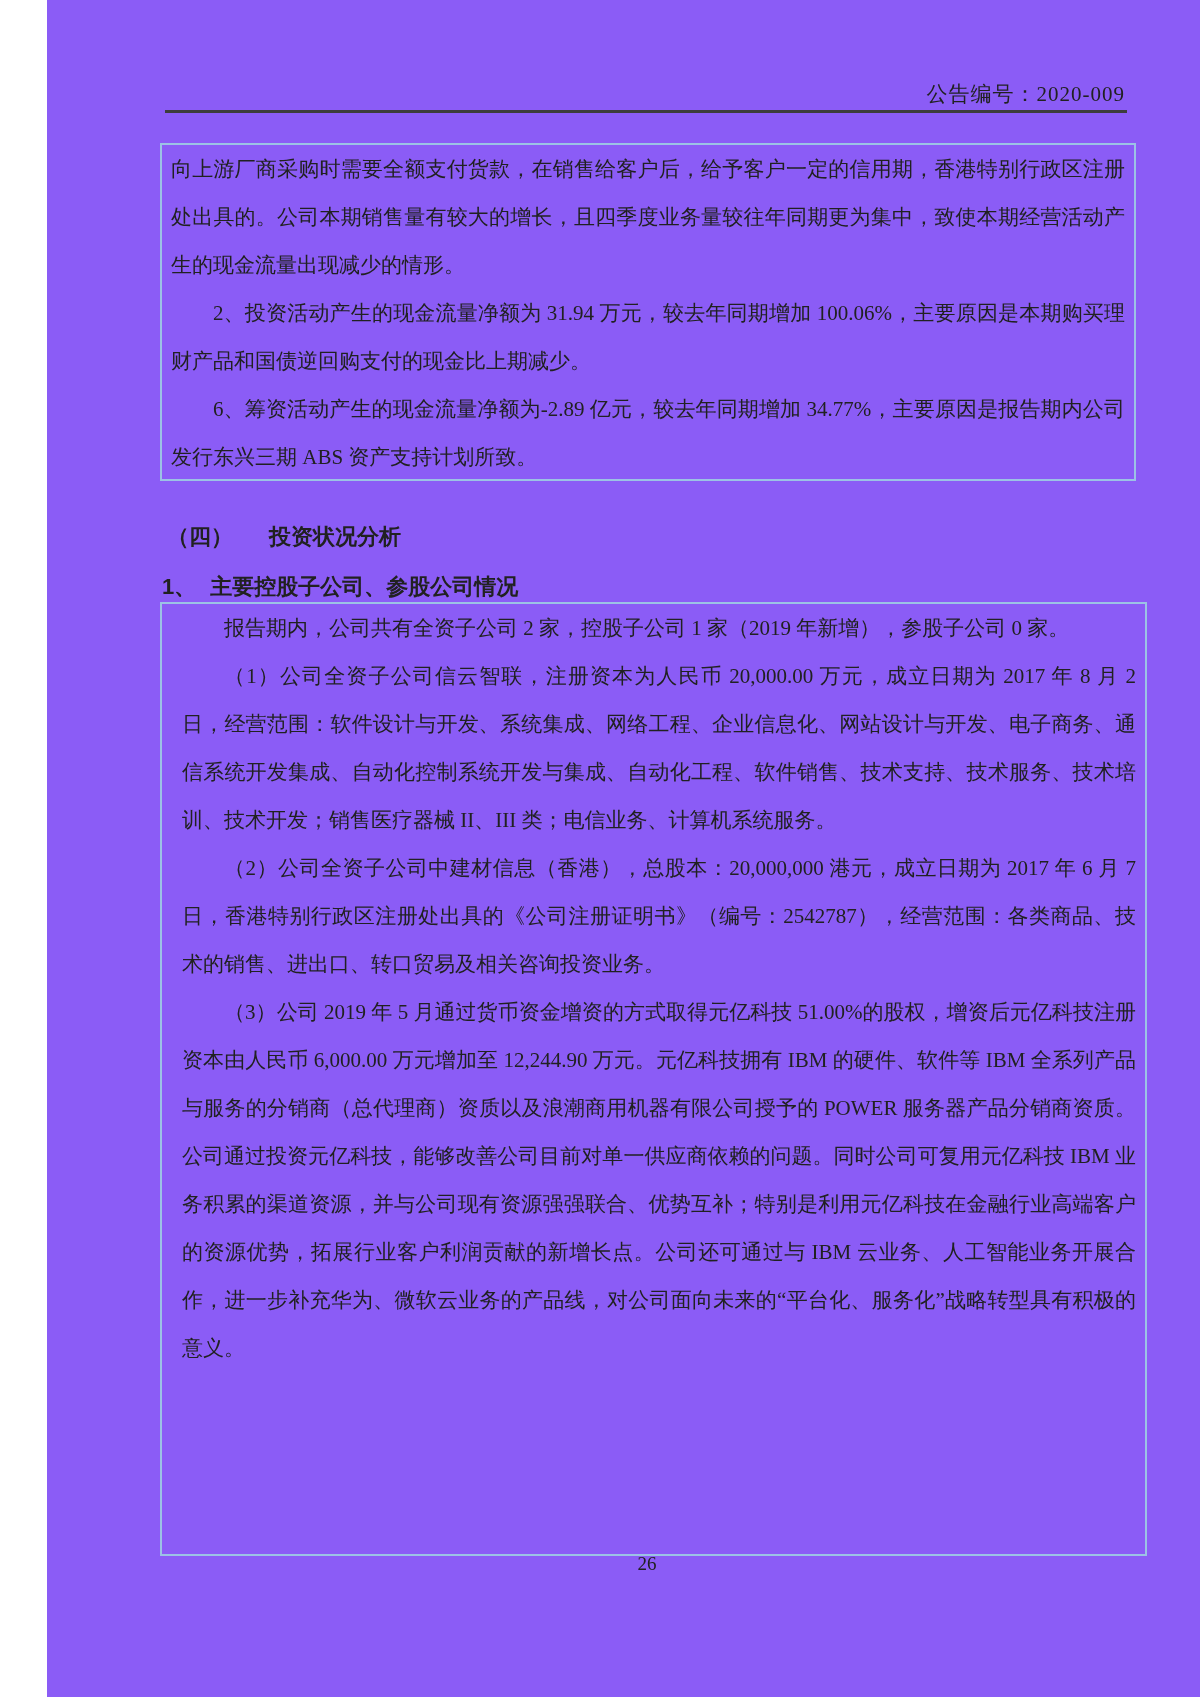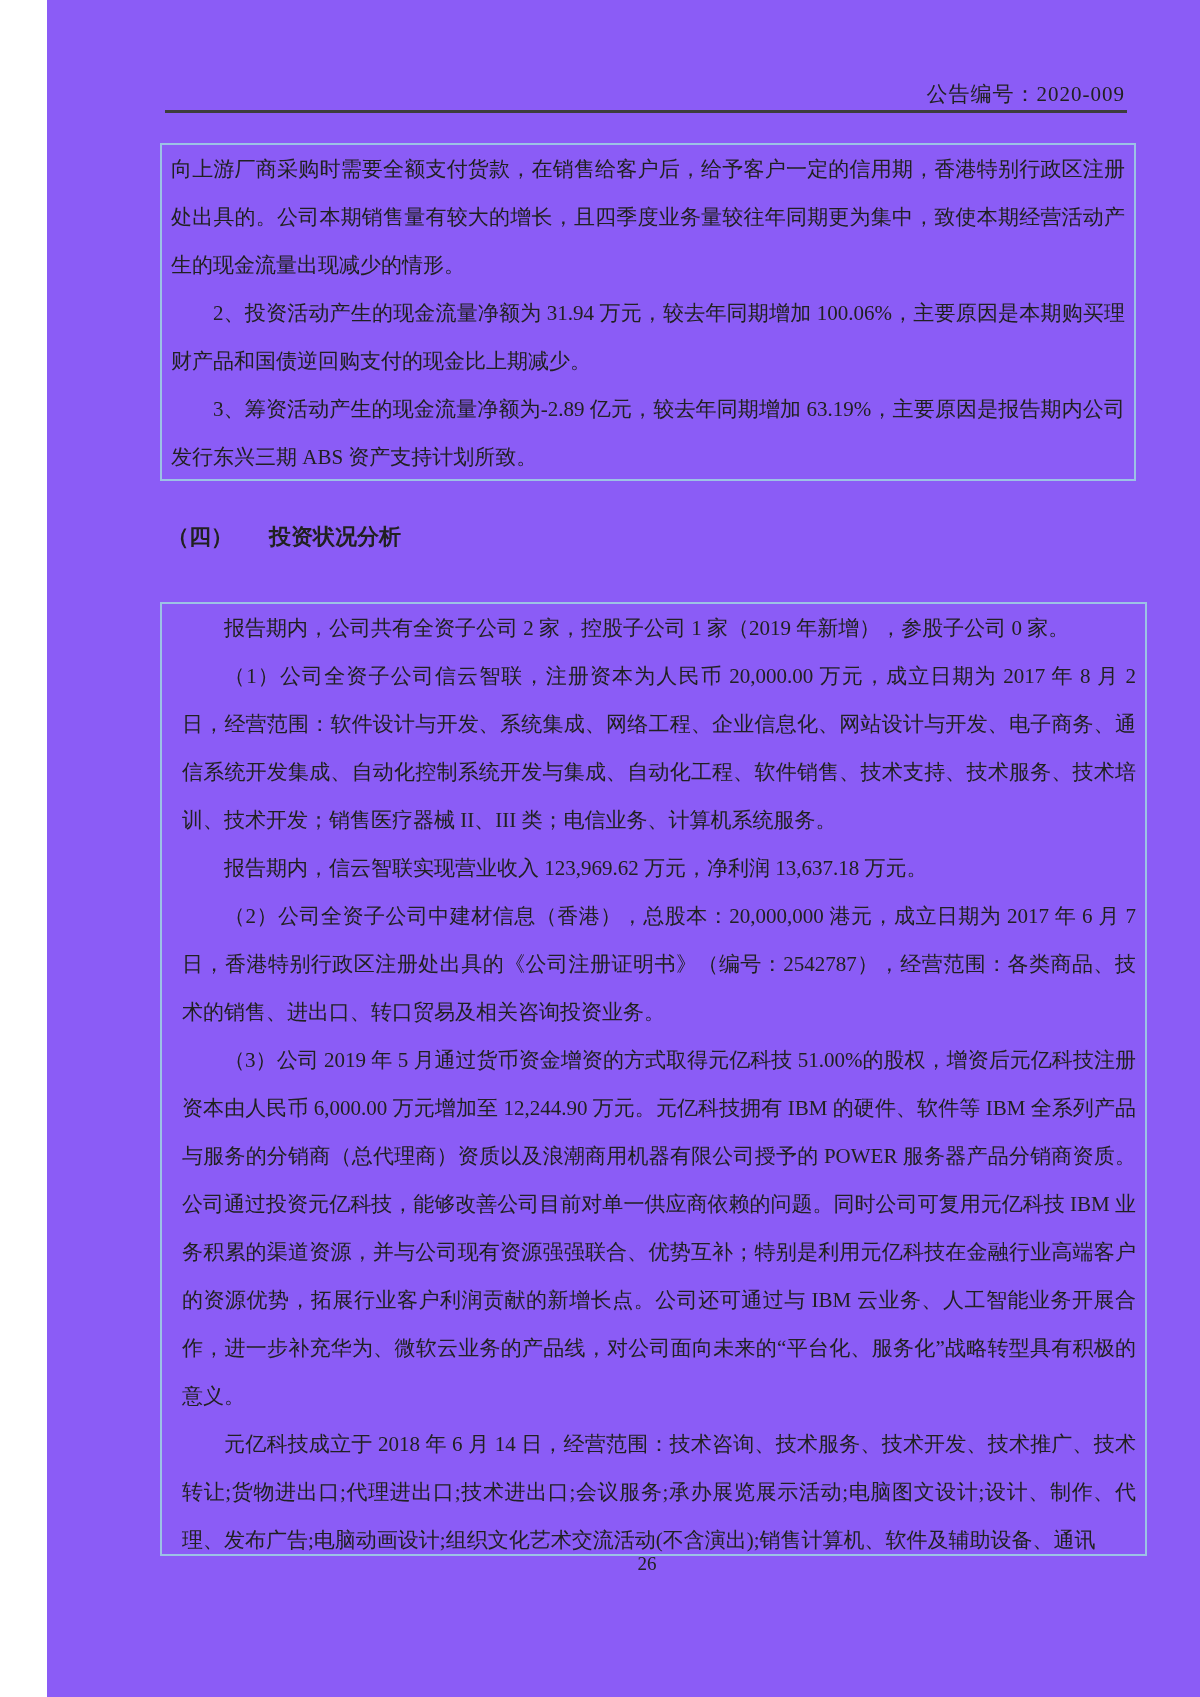--- a/index.html
+++ b/index.html
@@ -69,34 +69,35 @@
 
   <div class="header">
     <span>公告编号：2020-009</span>
   </div>
 
   <div class="header-rule"></div>
 
   <div class="box box1">
     <p class="para">向上游厂商采购时需要全额支付货款，在销售给客户后，给予客户一定的信用期，香港特别行政区注册处出具的。公司本期销售量有较大的增长，且四季度业务量较往年同期更为集中，致使本期经营活动产生的现金流量出现减少的情形。</p>
     <p class="para indent">2、投资活动产生的现金流量净额为 31.94 万元，较去年同期增加 100.06%，主要原因是本期购买理财产品和国债逆回购支付的现金比上期减少。</p>
-    <p class="para indent">3、筹资活动产生的现金流量净额为-2.89 亿元，较去年同期增加 63.19%，主要原因是报告期内公司发行东兴三期 ABS 资产支持计划所致。</p>
+    <p class="para indent">6、筹资活动产生的现金流量净额为-2.89 亿元，较去年同期增加 34.77%，主要原因是报告期内公司发行东兴三期 ABS 资产支持计划所致。</p>
   </div>
 
   <div class="section-heading">
     <span class="sec-num">（四）</span><span>投资状况分析</span>
   </div>
 
+  <div class="sub-heading">
+    <span class="sub-num">1、</span><span>主要控股子公司、参股公司情况</span>
+  </div>
 
   <div class="box box2">
     <p class="para indent">报告期内，公司共有全资子公司 2 家，控股子公司 1 家（2019 年新增），参股子公司 0 家。</p>
     <p class="para indent">（1）公司全资子公司信云智联，注册资本为人民币 20,000.00 万元，成立日期为 2017 年 8 月 2 日，经营范围：软件设计与开发、系统集成、网络工程、企业信息化、网站设计与开发、电子商务、通信系统开发集成、自动化控制系统开发与集成、自动化工程、软件销售、技术支持、技术服务、技术培训、技术开发；销售医疗器械 II、III 类；电信业务、计算机系统服务。</p>
-    <p class="para indent">报告期内，信云智联实现营业收入 123,969.62 万元，净利润 13,637.18 万元。</p>
     <p class="para indent">（2）公司全资子公司中建材信息（香港），总股本：20,000,000 港元，成立日期为 2017 年 6 月 7 日，香港特别行政区注册处出具的《公司注册证明书》（编号：2542787），经营范围：各类商品、技术的销售、进出口、转口贸易及相关咨询投资业务。</p>
     <p class="para indent">（3）公司 2019 年 5 月通过货币资金增资的方式取得元亿科技 51.00%的股权，增资后元亿科技注册资本由人民币 6,000.00 万元增加至 12,244.90 万元。元亿科技拥有 IBM 的硬件、软件等 IBM 全系列产品与服务的分销商（总代理商）资质以及浪潮商用机器有限公司授予的 POWER 服务器产品分销商资质。公司通过投资元亿科技，能够改善公司目前对单一供应商依赖的问题。同时公司可复用元亿科技 IBM 业务积累的渠道资源，并与公司现有资源强强联合、优势互补；特别是利用元亿科技在金融行业高端客户的资源优势，拓展行业客户利润贡献的新增长点。公司还可通过与 IBM 云业务、人工智能业务开展合作，进一步补充华为、微软云业务的产品线，对公司面向未来的“平台化、服务化”战略转型具有积极的意义。</p>
-    <p class="para indent">元亿科技成立于 2018 年 6 月 14 日，经营范围：技术咨询、技术服务、技术开发、技术推广、技术转让;货物进出口;代理进出口;技术进出口;会议服务;承办展览展示活动;电脑图文设计;设计、制作、代理、发布广告;电脑动画设计;组织文化艺术交流活动(不含演出);销售计算机、软件及辅助设备、通讯</p>
   </div>
 
   <div class="footer">
     <span>26</span>
   </div>
 
 </div>
 
 </body></html>

